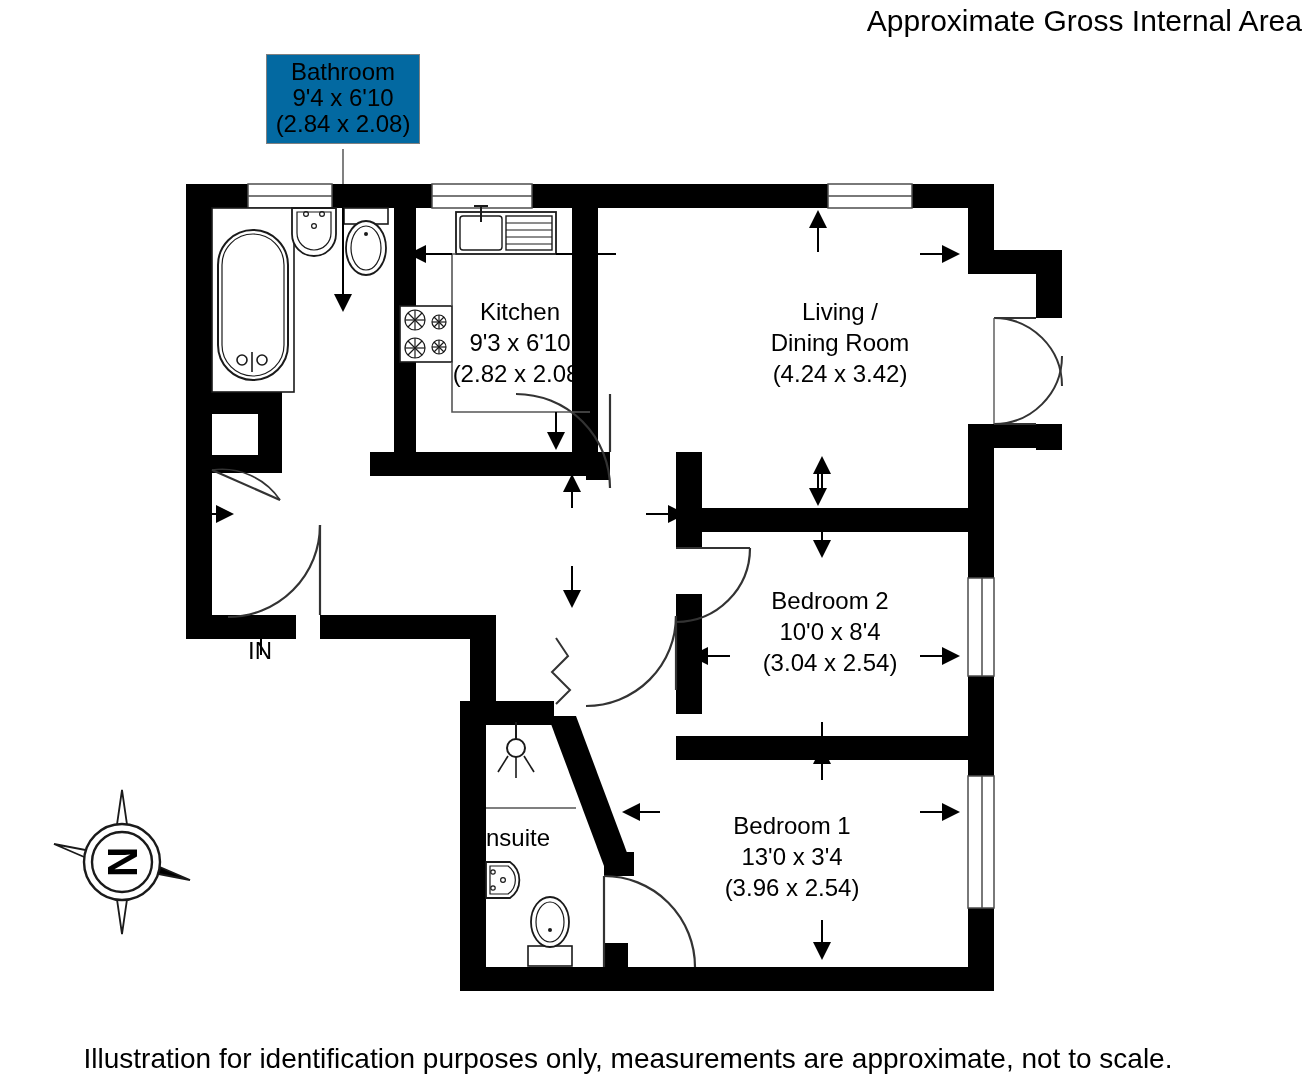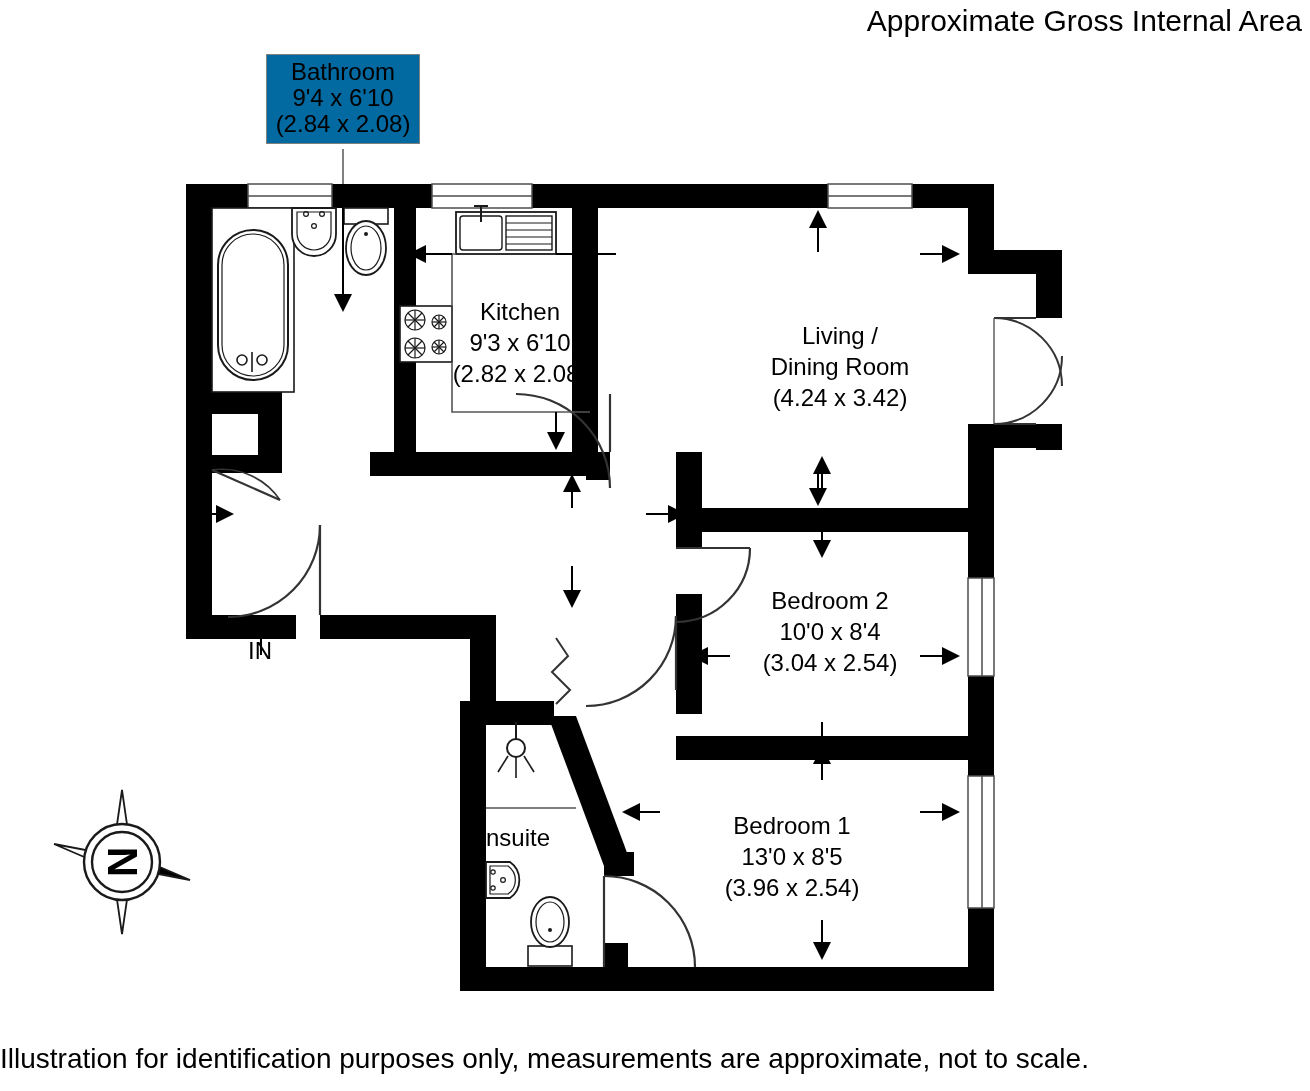--- a/index.html
+++ b/index.html
@@ -37,21 +37,21 @@
   }
   .header-line.second {
     text-align: center;
     padding-right: 4px;
   }
   .footer-area {
     position: absolute;
     left: 0;
     top: 1042px;
     width: 1256px;
-    text-align: left;
+    text-align: center;
   }
   .footer-text {
     font-size: 28px;
     line-height: 34px;
     white-space: nowrap;
   }
   .callout-box {
     position: absolute;
     left: 266px;
     top: 54px;
@@ -105,36 +105,36 @@
     <span class="callout-line">9'4 x 6'10</span>
     <span class="callout-line">(2.84 x 2.08)</span>
   </div>
 
   <div class="room-label" style="left:395px; top:296px; width:250px;">
     <span class="rl">Kitchen</span>
     <span class="rl">9'3 x 6'10</span>
     <span class="rl">(2.82 x 2.08)</span>
   </div>
 
-  <div class="room-label" style="left:715px; top:296px; width:250px;margin-top:24px;">
+  <div class="room-label" style="left:715px; top:296px; width:250px;">
     <span class="rl">Living /</span>
     <span class="rl">Dining Room</span>
     <span class="rl">(4.24 x 3.42)</span>
   </div>
 
 
   <div class="room-label" style="left:705px; top:585px; width:250px;">
     <span class="rl">Bedroom 2</span>
     <span class="rl">10'0 x 8'4</span>
     <span class="rl">(3.04 x 2.54)</span>
   </div>
 
   <div class="room-label" style="left:667px; top:810px; width:250px;">
     <span class="rl">Bedroom 1</span>
-    <span class="rl">13'0 x 8'5</span>
+    <span class="rl">13'0 x 3'4</span>
     <span class="rl">(3.96 x 2.54)</span>
   </div>
 
   <div class="room-label" style="left:470px; top:822px; width:140px; text-align:left;">
     <span class="rl" style="text-align:left;">Ensuite</span>
   </div>
 
   <div class="in-label" style="left:230px; top:640px; width:60px;">IN</div>
 
   <div class="footer-area">

